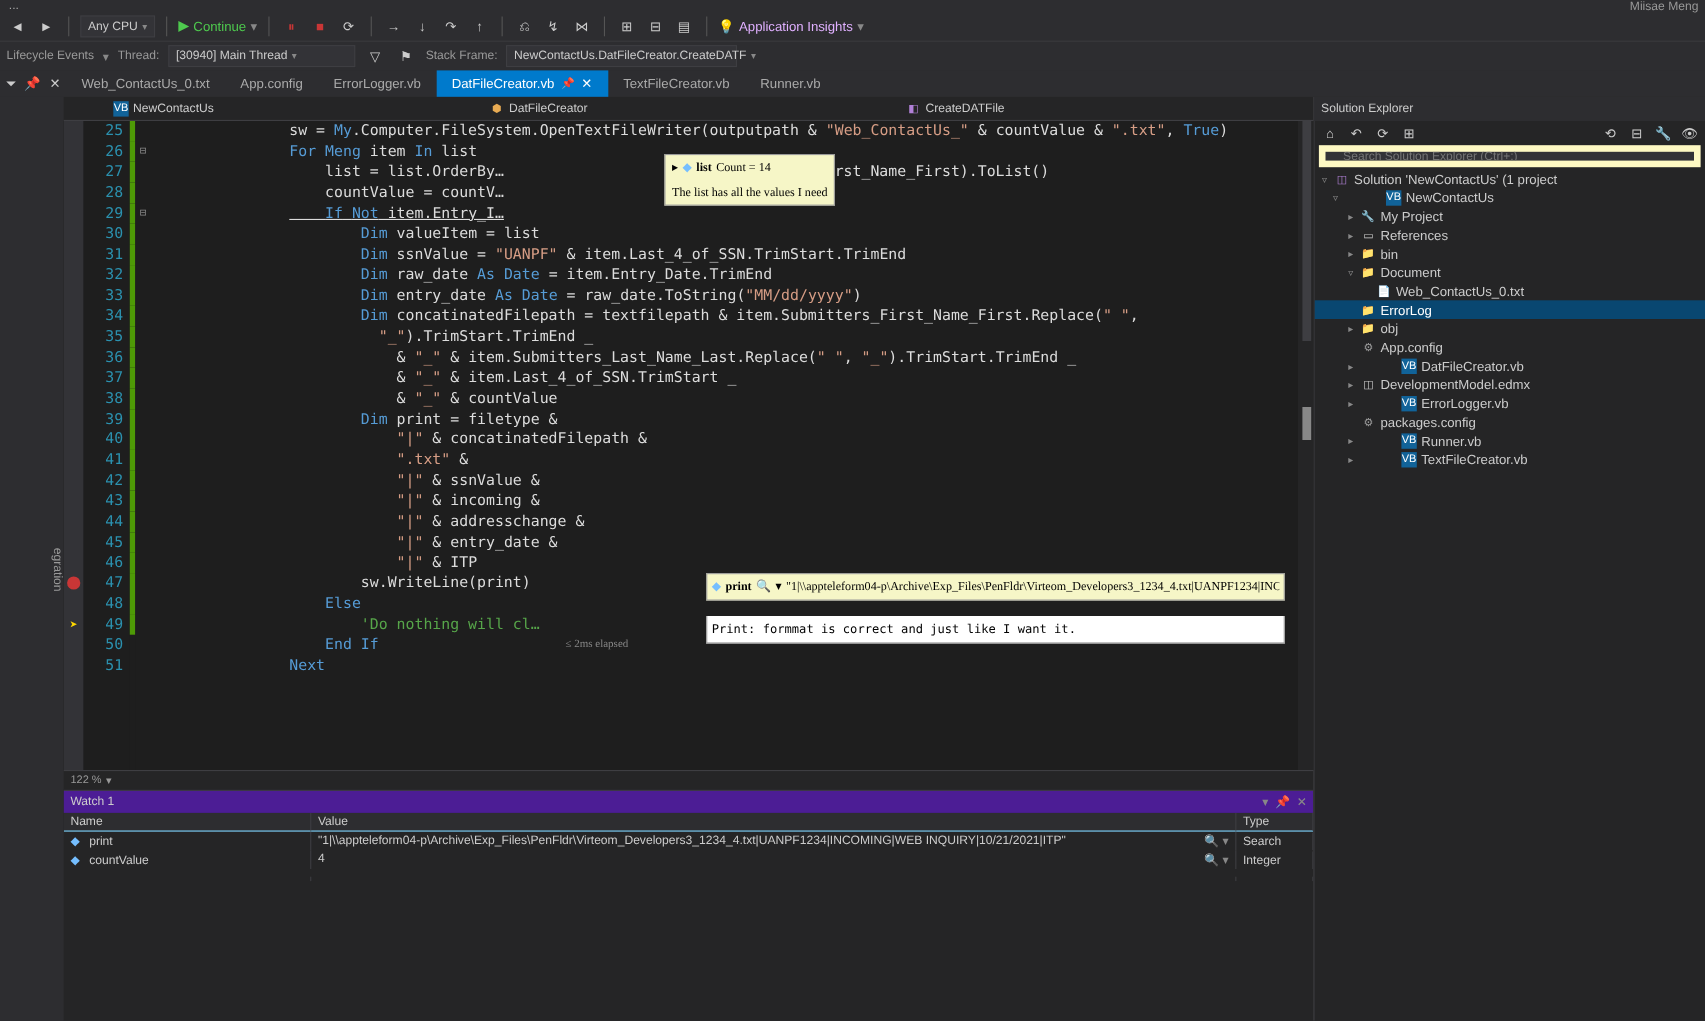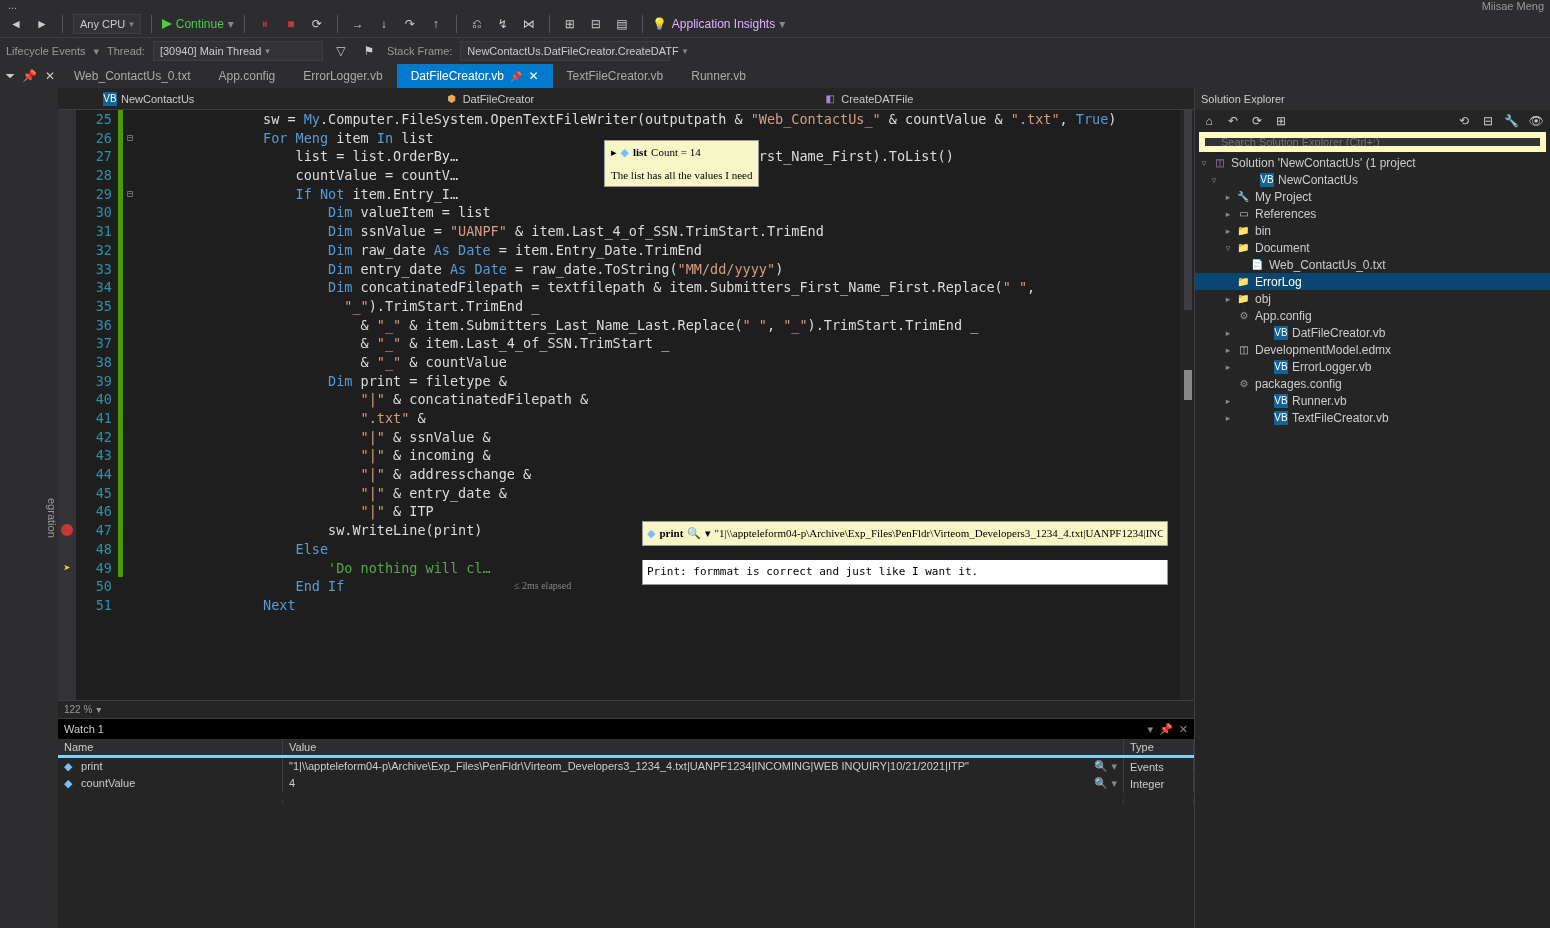--- a/index.html
+++ b/index.html
@@ -50,24 +50,24 @@
 .ov-block { position: absolute; right: 2px; width: 8px; background: #3e3e42; }
 .tooltip1 { position: absolute; left: 467px; top: 30px; background: #f6f6c7; border: 1px solid #999; padding: 2px 6px; color: #000; font-family: "Segoe UI"; font-size: 11px; z-index: 10; display: flex; flex-direction: column; }
 .tooltip1 .row1 { display: flex; align-items: center; gap: 4px; }
 .tooltip1 .row2 { margin-top: 4px; }
 .tooltip2 { position: absolute; left: 505px; top: 411px; right: 12px; z-index: 10; }
 .tooltip2 .inspect-row { background: #f6f6c7; border: 1px solid #999; padding: 2px 4px; color: #000; font-family: "Segoe UI"; font-size: 11px; display: flex; align-items: center; gap: 4px; white-space: nowrap; overflow: hidden; }
 .tooltip2 .note-row { background: #fff; border: 1px solid #999; border-top: none; padding: 3px 4px; color: #000; font-family: Consolas, monospace; font-size: 11px; margin-top: 14px; }
 .elapsed { position: absolute; left: 377px; top: 467px; color: #888; font-family: "Segoe UI"; font-size: 10px; }
 .zoom-bar { height: 18px; background: #252526; display: flex; align-items: center; padding: 0 6px; color: #999; font-size: 10px; border-top: 1px solid #3e3e42; }
 .watch-panel { height: 210px; background: #252526; border-top: 1px solid #3e3e42; display: flex; flex-direction: column; }
-.watch-title { height: 20px; display: flex; align-items: center; justify-content: space-between; padding: 0 6px; background: #000000; font-size: 11px; }
+.watch-title { height: 20px; display: flex; align-items: center; justify-content: space-between; padding: 0 6px; background: #4c1d95; font-size: 11px; }
 .watch-title .ctrls { display: flex; gap: 6px; color: #888; }
 .watch-grid { flex: 1; overflow: auto; }
-.watch-head { display: flex; background: #2d2d30; border-bottom: 3px solid #7dd3fc; font-size: 11px; }
+.watch-head { display: flex; background: #2d2d30; border-bottom: 1px solid #7dd3fc; font-size: 11px; }
 .watch-head .col, .watch-row .col { padding: 2px 6px; border-right: 1px solid #3e3e42; }
 .wc-name { width: 225px; }
 .wc-val { flex: 1; }
 .wc-type { width: 70px; }
 .watch-row { display: flex; font-size: 11px; color: #ccc; height: 17px; align-items: center; }
 .watch-row .ic { width: 14px; display: inline-block; color: #75beff; }
 .solexp { width: 356px; background: #252526; border-left: 1px solid #3e3e42; display: flex; flex-direction: column; }
 .solexp-title { height: 22px; background: #2d2d30; display: flex; align-items: center; padding: 0 6px; font-size: 11px; }
 .solexp-tools { height: 22px; display: flex; align-items: center; gap: 4px; padding: 0 4px; color: #ccc; }
 .solexp-search { height: 22px; padding: 0 4px; }
@@ -322,21 +322,21 @@
         </div>
         <div class="tooltip2">
           <div class="inspect-row"><span style="color:#75beff">◆</span> <b>print</b> <span>🔍</span> ▾ <span style="overflow:hidden">"1|\\appteleform04-p\Archive\Exp_Files\PenFldr\Virteom_Developers3_1234_4.txt|UANPF1234|INCOMING|WEB INQUIRY|10/21/</span></div>
           <div class="note-row">Print: formmat is correct and just like I want it.</div>
         </div>
         <div class="elapsed">≤ 2ms elapsed</div>
       <div class="l" style="padding-left: 120px;">sw = <span class="tok-kw">My</span>.Computer.FileSystem.OpenTextFileWriter(outputpath &amp; <span class="tok-str">"Web_ContactUs_"</span> &amp; countValue &amp; <span class="tok-str">".txt"</span>, <span class="tok-kw">True</span>)</div>
           <div class="l" style="padding-left: 120px;"><span class="tok-kw">For</span> <span class="tok-kw">Meng</span> item <span class="tok-kw">In</span> list</div>
           <div class="l" style="padding-left: 120px;">    list = list.OrderBy…                          …mitters_First_Name_First).ToList()</div>
           <div class="l" style="padding-left: 120px;">    countValue = countV…</div>
-          <div class="l" style="padding-left: 120px;">    <span class="tok-kw">If</span> <span class="tok-kw">Not</span> item.Entry_I…</div>
+          <div class="l" style="padding-left: 120px; text-decoration: underline;">    <span class="tok-kw">If</span> <span class="tok-kw">Not</span> item.Entry_I…</div>
           <div class="l" style="padding-left: 120px;">        <span class="tok-kw">Dim</span> valueItem = list</div>
           <div class="l" style="padding-left: 120px;">        <span class="tok-kw">Dim</span> ssnValue = <span class="tok-str">"UANPF"</span> &amp; item.Last_4_of_SSN.TrimStart.TrimEnd</div>
           <div class="l" style="padding-left: 120px;">        <span class="tok-kw">Dim</span> raw_date <span class="tok-kw">As</span> <span class="tok-kw">Date</span> = item.Entry_Date.TrimEnd</div>
           <div class="l" style="padding-left: 120px;">        <span class="tok-kw">Dim</span> entry_date <span class="tok-kw">As</span> <span class="tok-kw">Date</span> = raw_date.ToString(<span class="tok-str">"MM/dd/yyyy"</span>)</div>
           <div class="l" style="padding-left: 120px;">        <span class="tok-kw">Dim</span> concatinatedFilepath = textfilepath &amp; item.Submitters_First_Name_First.Replace(<span class="tok-str">" "</span>,</div>
           <div class="l" style="padding-left: 120px;">          <span class="tok-str">"_"</span>).TrimStart.TrimEnd _</div>
           <div class="l" style="padding-left: 120px;">            &amp; <span class="tok-str">"_"</span> &amp; item.Submitters_Last_Name_Last.Replace(<span class="tok-str">" "</span>, <span class="tok-str">"_"</span>).TrimStart.TrimEnd _</div>
           <div class="l" style="padding-left: 120px;">            &amp; <span class="tok-str">"_"</span> &amp; item.Last_4_of_SSN.TrimStart _</div>
           <div class="l" style="padding-left: 120px;">            &amp; <span class="tok-str">"_"</span> &amp; countValue</div>
           <div class="l" style="padding-left: 120px;">        <span class="tok-kw">Dim</span> print = filetype &amp;</div>
@@ -376,21 +376,21 @@
       <div class="watch-grid">
         <div class="watch-head">
           <div class="col wc-name">Name</div>
           <div class="col wc-val">Value</div>
           <div class="col wc-type">Type</div>
         </div>
         <div id="watch-rows">
             <div class="watch-row">
               <div class="col wc-name"><span class="ic">◆</span> print</div>
               <div class="col wc-val">"1|\\appteleform04-p\Archive\Exp_Files\PenFldr\Virteom_Developers3_1234_4.txt|UANPF1234|INCOMING|WEB INQUIRY|10/21/2021|ITP"<span style="float:right;color:#888">🔍 ▾</span></div>
-              <div class="col wc-type">Events</div>
+              <div class="col wc-type">Search</div>
             </div>
             <div class="watch-row">
               <div class="col wc-name"><span class="ic">◆</span> countValue</div>
               <div class="col wc-val">4<span style="float:right;color:#888">🔍 ▾</span></div>
               <div class="col wc-type">Integer</div>
             </div>
             <div class="watch-row">
               <div class="col wc-name"></div>
               <div class="col wc-val"></div>
               <div class="col wc-type"></div>

